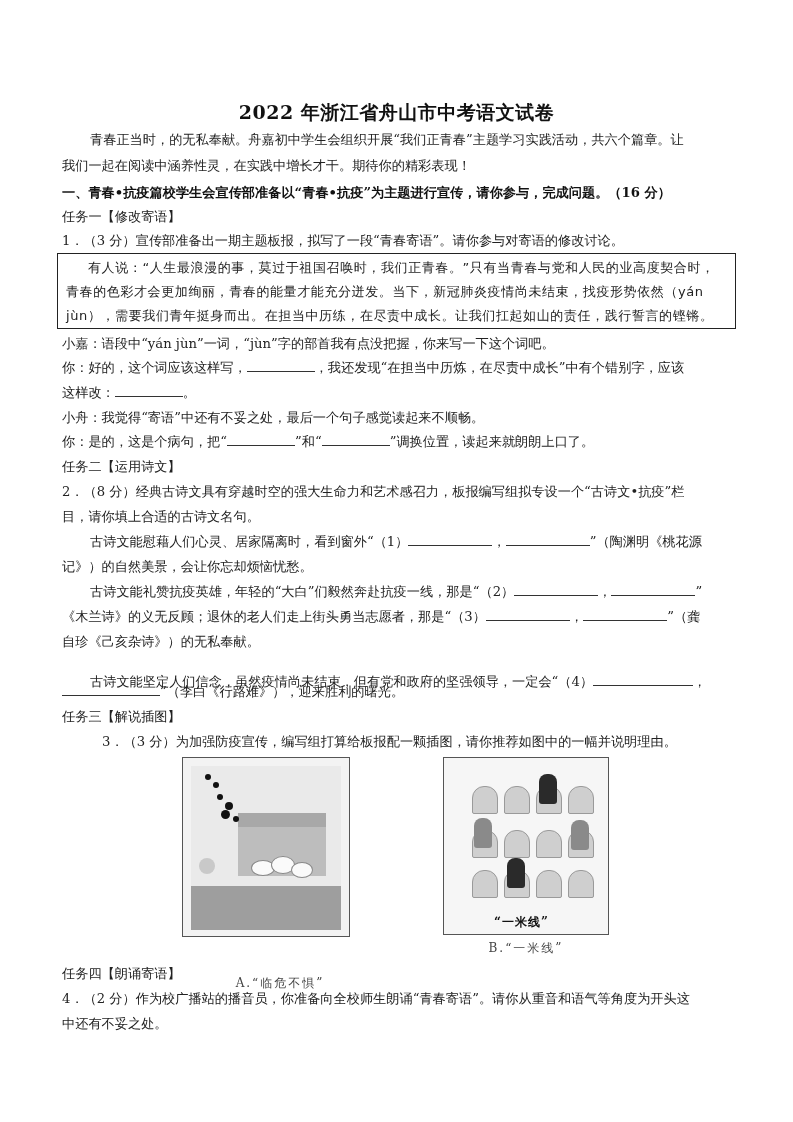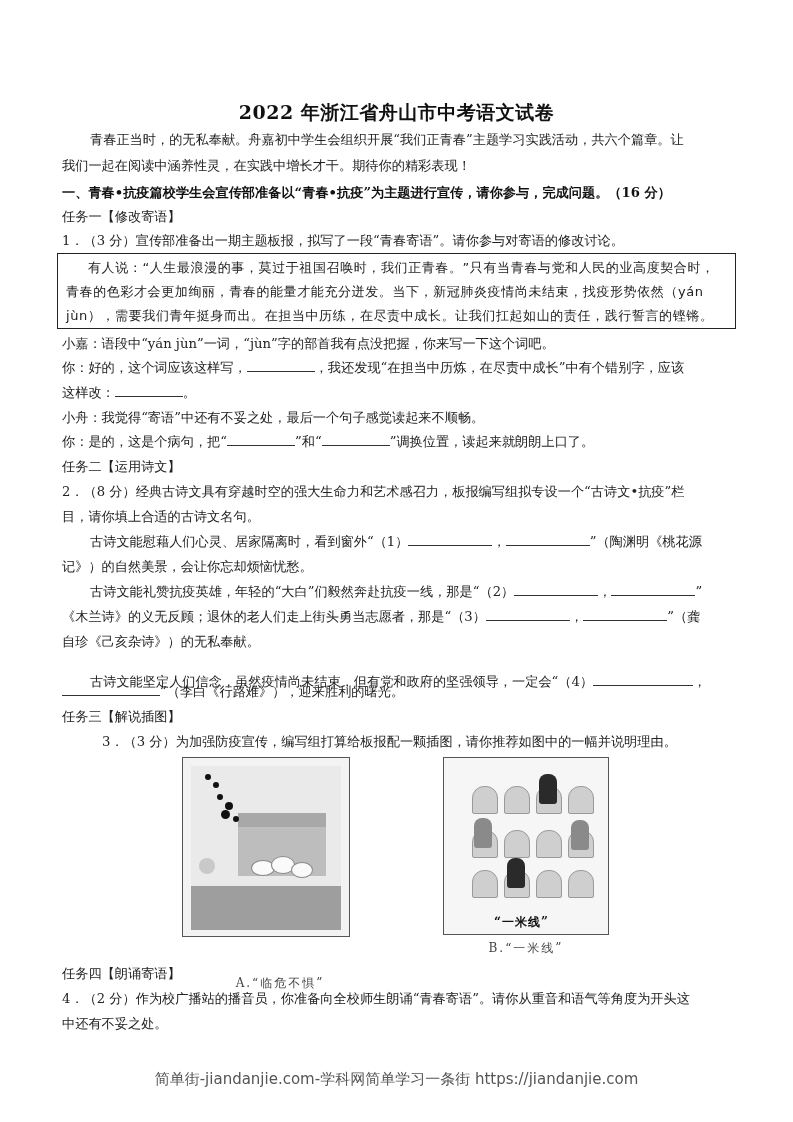--- a/index.html
+++ b/index.html
@@ -132,14 +132,13 @@
     <div class="fb-person light" style="left:127px; top:62px;"></div>
     <div class="fb-person" style="left:63px; top:100px;"></div>
     <div class="fb-label">“一米线”</div>
   </div>
   <div class="caption" style="left:443px; top:940px; width:166px;">B.“一米线”</div>
 
   <div class="line" style="top:962px;">任务四【朗诵寄语】</div>
   <div class="line" style="top:987px;">4．（2 分）作为校广播站的播音员，你准备向全校师生朗诵“青春寄语”。请你从重音和语气等角度为开头这</div>
   <div class="line" style="top:1012px;">中还有不妥之处。</div>
 
-  <div class="footer">简单街-jiandanjie.com-学科网简单学习一条街 https://jiandanjie.com</div>
 </div>
 
 </body></html>

